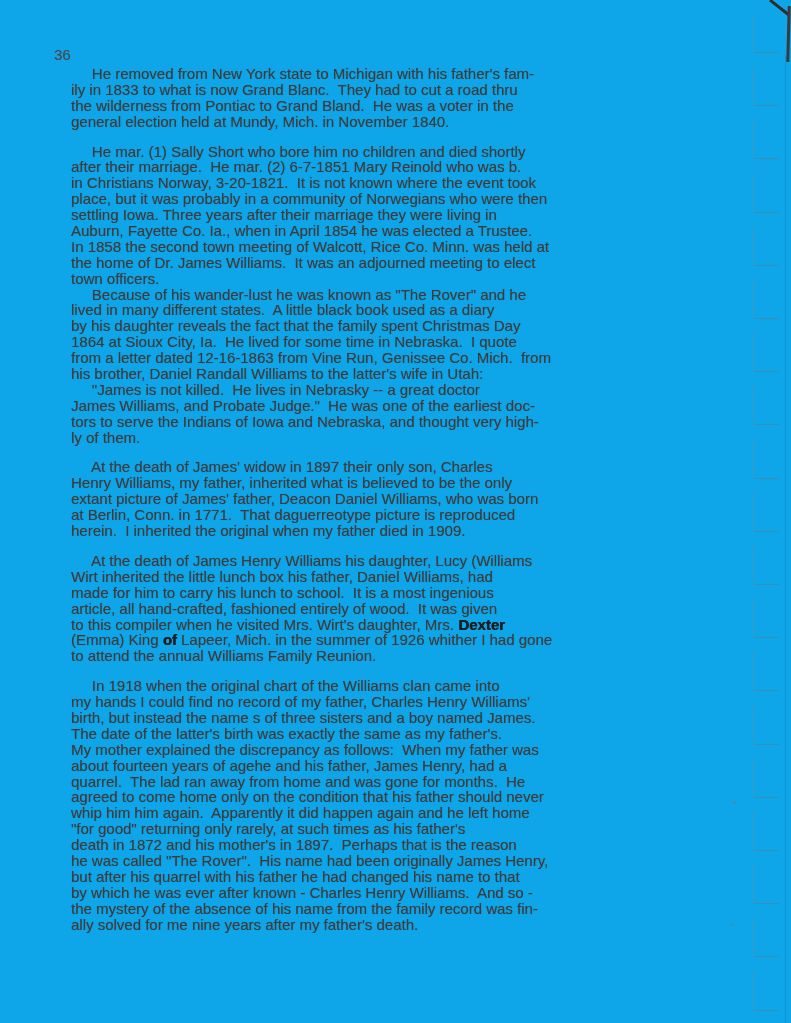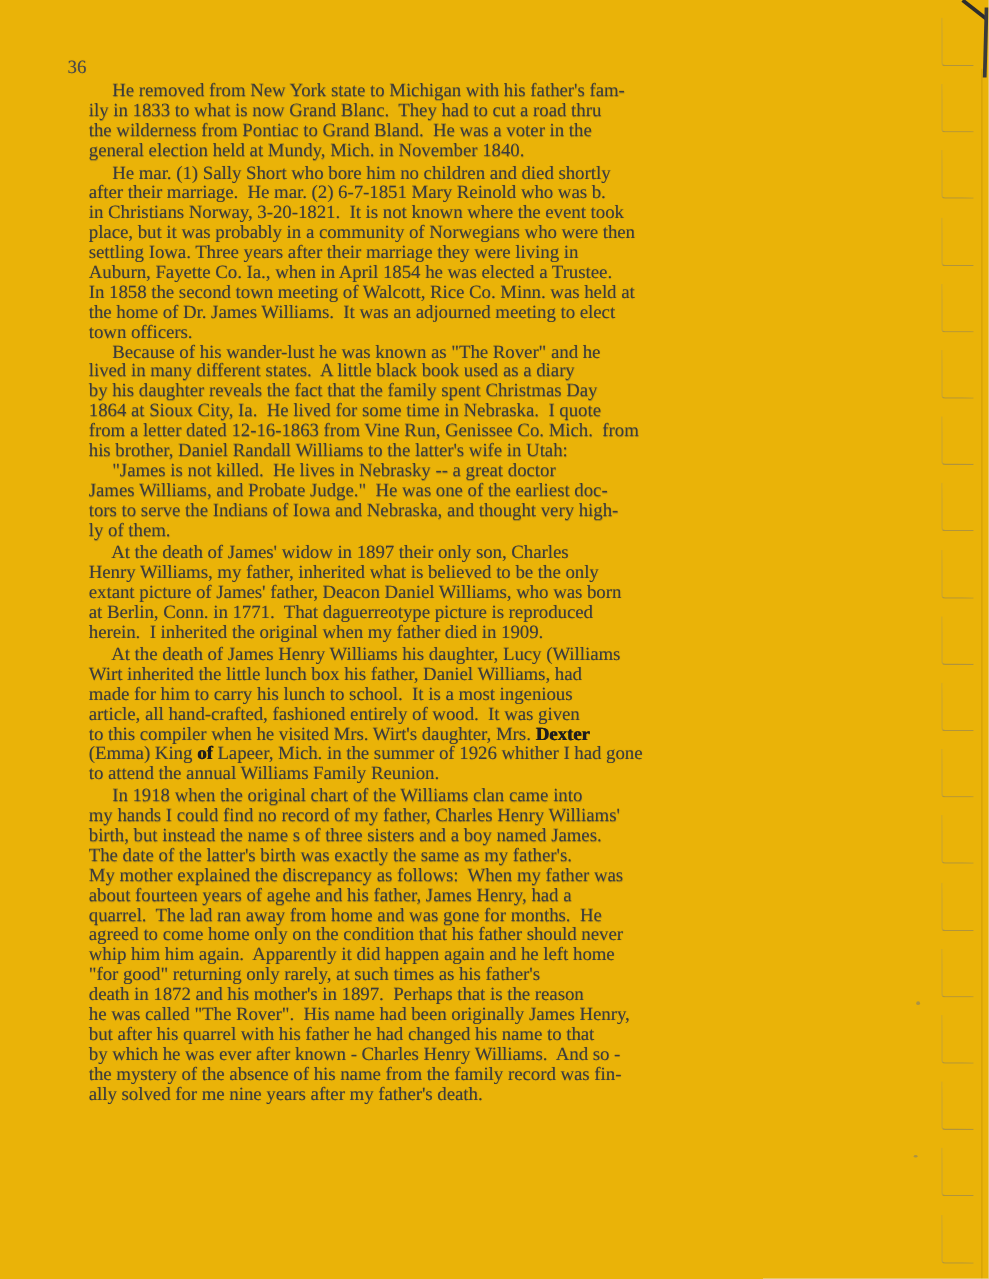--- a/index.html
+++ b/index.html
@@ -1,23 +1,23 @@
 <!DOCTYPE html>
 <html><head>
 <meta charset="utf-8">
 <style>
   html, body { margin: 0; padding: 0; background: #e9e9e7; }
   .page {
     position: relative;
     width: 791px;
     height: 1023px;
     margin: 0 auto;
-    background: #eab308;
+    background: #0ea5e9;
     overflow: hidden;
-    font-family: Liberation Serif, serif;
+    font-family: Liberation Sans, sans-serif;
     color: #3c3c3c;
   }
   .page-number {
     position: absolute;
     left: 54px;
     top: 46px;
     font-size: 15px;
     color: #4a4a4a;
     text-shadow: 0.2px 0.2px 0.6px rgba(80,80,80,0.5);
   }
@@ -26,21 +26,21 @@
     left: 71px;
     top: 66px;
     width: 668px;
     font-size: 15px;
     line-height: 15.9px;
     white-space: pre;
     letter-spacing: 0;
     text-shadow: 0.2px 0.2px 0.7px rgba(70,70,70,0.55);
   }
   .para { margin: 0; }
-  .para.spaced { margin-top: 2px; }
+  .para.spaced { margin-top: 14px; }
   .line { height: 15.9px; }
   .overstrike {
     font-weight: bold;
     color: #1e1e1e;
     text-shadow: 0.5px 0 0 #1e1e1e;
   }
   
   .bind-mark {
     position: absolute;
     left: 753px;

